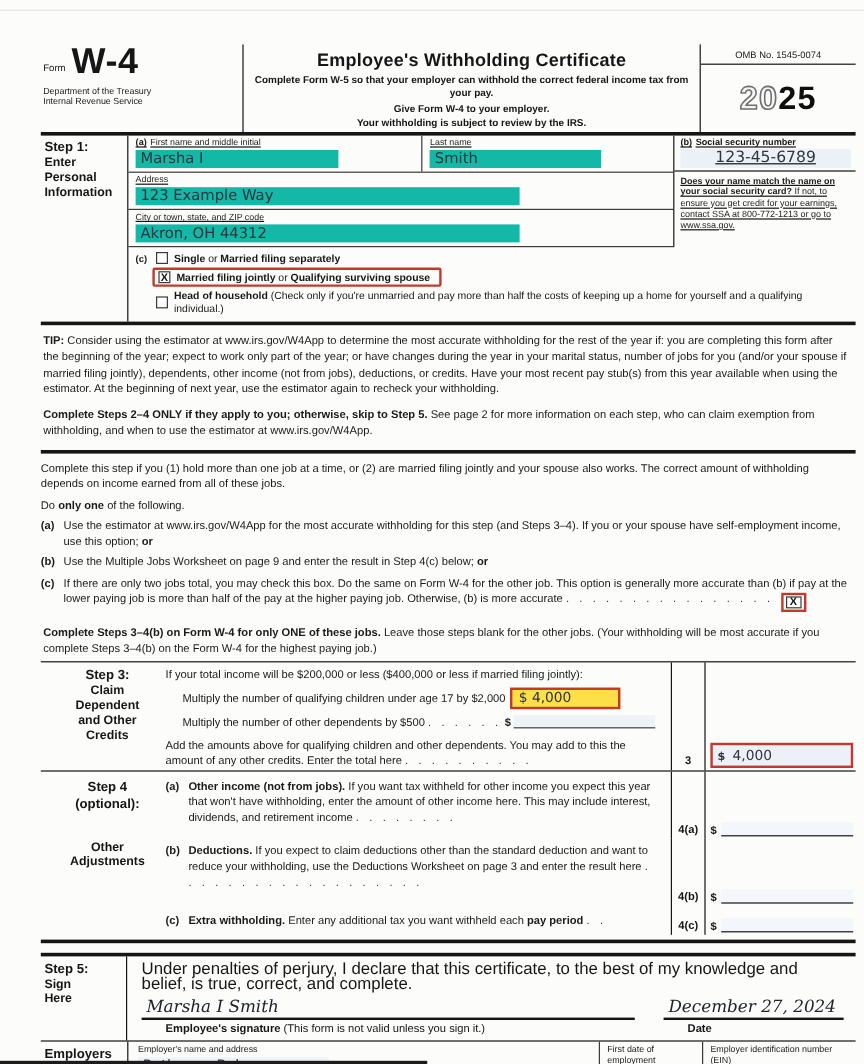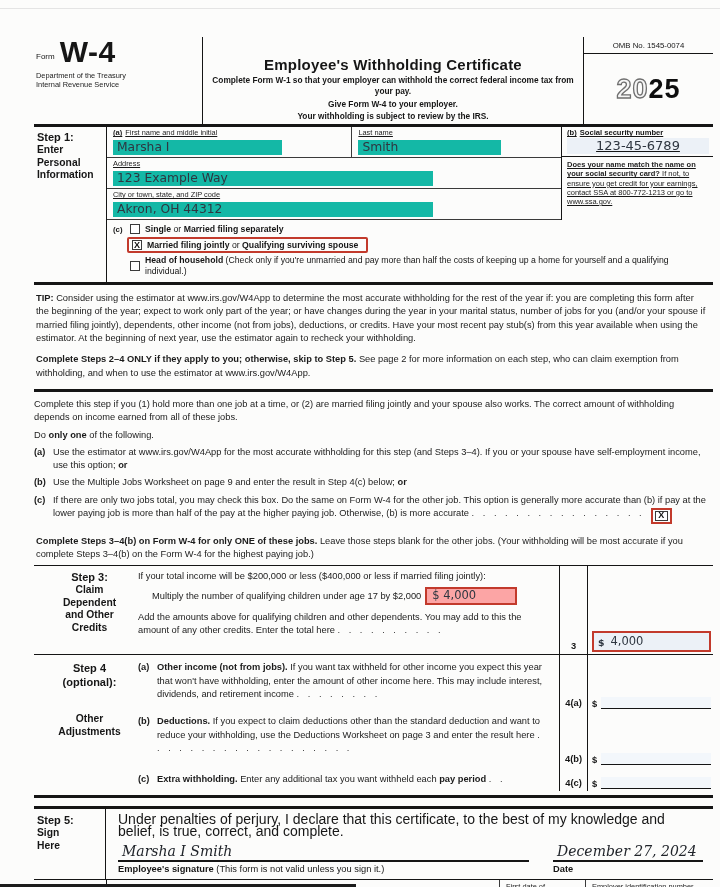--- a/index.html
+++ b/index.html
@@ -10,21 +10,21 @@
   .form { position:absolute; left:34px; top:37px; width:679px; }
 
   
   .hdr { display:flex; border-bottom:3px solid #151515; }
   .hdr-left { width:168px; padding:1px 4px 2px 2px; }
   .fw-row { display:flex; align-items:flex-end; gap:5px; }
   .form-word { font-size:8px; margin-bottom:5px; }
   .w4 { font-size:30px; font-weight:bold; line-height:28px; letter-spacing:.5px; }
   .dept { font-size:7.4px; line-height:8.6px; margin-top:6px; color:#222; }
   .hdr-center { flex:1; border-left:1.5px solid #151515; text-align:center; padding:1px 8px 2px; }
-  .hdr-title { font-size:15px; font-weight:bold; margin-top:18px; letter-spacing:.2px; }
+  .hdr-title { font-size:15px; font-weight:bold; margin-top:4px; letter-spacing:.2px; }
   .hdr-sub { font-size:8.3px; font-weight:bold; line-height:10.8px; margin-top:2px; }
   .hdr-right { width:130px; border-left:1.5px solid #151515; display:flex; flex-direction:column; }
   .omb { font-size:7.8px; text-align:center; padding:4px 2px 3px; border-bottom:1px solid #151515; }
   .year { flex:1; display:flex; align-items:center; justify-content:center; font-size:27px; font-weight:800; }
   .year-20 { color:#f6f6f6; -webkit-text-stroke:1.3px #6f6f6f; letter-spacing:1px; }
   .year-25 { color:#0e0e0e; letter-spacing:1px; }
 
   
   .s1 { display:flex; border-bottom:3px solid #151515; }
   .s1-label { width:72px; padding:3px 2px 0 3px; }
@@ -76,41 +76,41 @@
 
   
   .t34 { border-top:1.5px solid #151515; }
   .trow { display:flex; }
   .t-head { width:104px; padding-left:7px;text-align:center; }
   .t-body { flex:1; font-size:9.3px; line-height:13.3px; padding-right:6px; color:#1b1b1b; }
   .mcol { width:28px; border-left:1.5px solid #151515; font-size:9.3px; font-weight:bold;
           display:flex; align-items:flex-end; justify-content:center; padding-bottom:3px; }
   .acol { width:126px; border-left:1.5px solid #151515; display:flex; align-items:flex-end; padding:0 2px 2px 4px; }
   .s3-block { border-bottom:1.5px solid #151515; }
-  .inline-field { display:inline-block; background:#fca5a5; border:2px solid #c23a2c; min-width:92px;
+  .inline-field { display:inline-block; background:#fde047; border:2px solid #c23a2c; min-width:92px;
                   font-family:"DejaVu Sans", sans-serif; font-size:11.5px; color:#2e3640; padding:0 5px 1px; margin-left:4px; }
   .amount-box { display:flex; align-items:flex-end; width:100%; border:2px solid #c23a2c; background:#ecf1f7;
                 padding:1px 4px 2px; font-family:"DejaVu Sans", sans-serif; font-size:11.5px; color:#2e3640; gap:6px; }
   .blankline { display:inline-block; width:118px; border-bottom:1.5px solid #444; background:#eef3f8; height:11px; vertical-align:-2px; }
   .aline { flex:1; border-bottom:1.5px solid #151515; margin-left:4px; height:12px; background:#f3f7fb; }
   .dollar { font-size:9.3px; font-weight:bold; }
   .s4-bottom { border-bottom:3px solid #151515; }
 
   
   .s5 { display:flex; border-bottom:1.5px solid #151515; }
   .s5-head { width:72px; border-right:1.5px solid #151515; padding:4px 2px 0 3px; }
   .s5-body { flex:1; padding:4px 10px 5px 12px; }
   .perjury { font-size:14px; line-height:12px; }
   .sig-row { display:flex; gap:24px; margin-top:3px; }
   .sig-main { flex:1; }
   .date-col { width:150px; }
   .script { font-family:"DejaVu Serif", serif; font-style:italic; font-size:14px; color:#20242a;
             padding:3px 0 1px 4px; }
   .sigline { border-bottom:2px solid #151515; }
-  .under-lab { font-size:9.3px; margin-top:2px; }
+  .under-lab { font-size:9.3px; margin-top:2px;margin-left:20px; }
 
   
   .emp { display:flex; border-bottom:2.5px solid #151515; }
   .emp-head { width:72px; padding:4px 2px 0 3px; }
   .emp-body { flex:1; border-left:1.5px solid #151515; display:flex; }
   .emp-name { flex:1; padding:2px 6px 3px 8px; }
   .emp-lab { font-size:7.4px; color:#1d1d1d; }
   .emp-val { font-family:"DejaVu Sans", sans-serif; font-size:12px; color:#2e3640; background:#eef3f8;
              display:inline-block; padding:0 4px 1px; margin-top:2px; min-width:60%; }
   .emp-col { border-left:1px solid #3a3a3a; padding:2px 5px 3px 6px; display:flex; flex-direction:column; }
@@ -133,21 +133,21 @@
           <span class="form-word">Form</span>
           <span class="w4">W-4</span>
         </div>
         <div class="dept">
           <div>Department of the Treasury</div>
           <div>Internal Revenue Service</div>
         </div>
       </div>
       <div class="hdr-center">
         <div class="hdr-title">Employee's Withholding Certificate</div>
-        <div class="hdr-sub">Complete Form W-1 so that your employer can withhold the correct federal income tax from your pay.</div>
+        <div class="hdr-sub">Complete Form W-5 so that your employer can withhold the correct federal income tax from your pay.</div>
         <div class="hdr-sub">Give Form W-4 to your employer.</div>
         <div class="hdr-sub">Your withholding is subject to review by the IRS.</div>
       </div>
       <div class="hdr-right">
         <div class="omb">OMB No. 1545-0074</div>
         <div class="year">
           <span class="year-20">20</span>
             <span class="year-25">25</span>
         </div>
       </div>
@@ -258,20 +258,26 @@
           <div class="step-sub">Claim</div>
           <div class="step-sub">Dependent</div>
           <div class="step-sub">and Other</div>
           <div class="step-sub">Credits</div>
         </div>
         <div class="t-body" style="padding-top:4px;">
           <div>If your total income will be $200,000 or less ($400,000 or less if married filing jointly):</div>
           <div style="margin-top:3px; padding-left:14px;">
             <span>Multiply the number of qualifying children under age 17 by $2,000</span><span class="inline-field">$ 4,000</span>
           </div>
+          <div style="margin-top:5px; padding-left:14px;">
+            <span>Multiply the number of other dependents by $500</span>
+            <span class="dots">. . . . . .</span>
+            <span class="dollar">$</span>
+            <span class="blankline"></span>
+          </div>
           <div style="margin-top:6px;">
             <span>Add the amounts above for qualifying children and other dependents. You may add to this the amount of any other credits. Enter the total here</span>
             <span class="dots">. . . . . . . . . .</span>
           </div>
         </div>
         <div class="mcol">3</div>
         <div class="acol">
           <div class="amount-box">
             <span class="dollar">$</span>
               <span>4,000</span>

